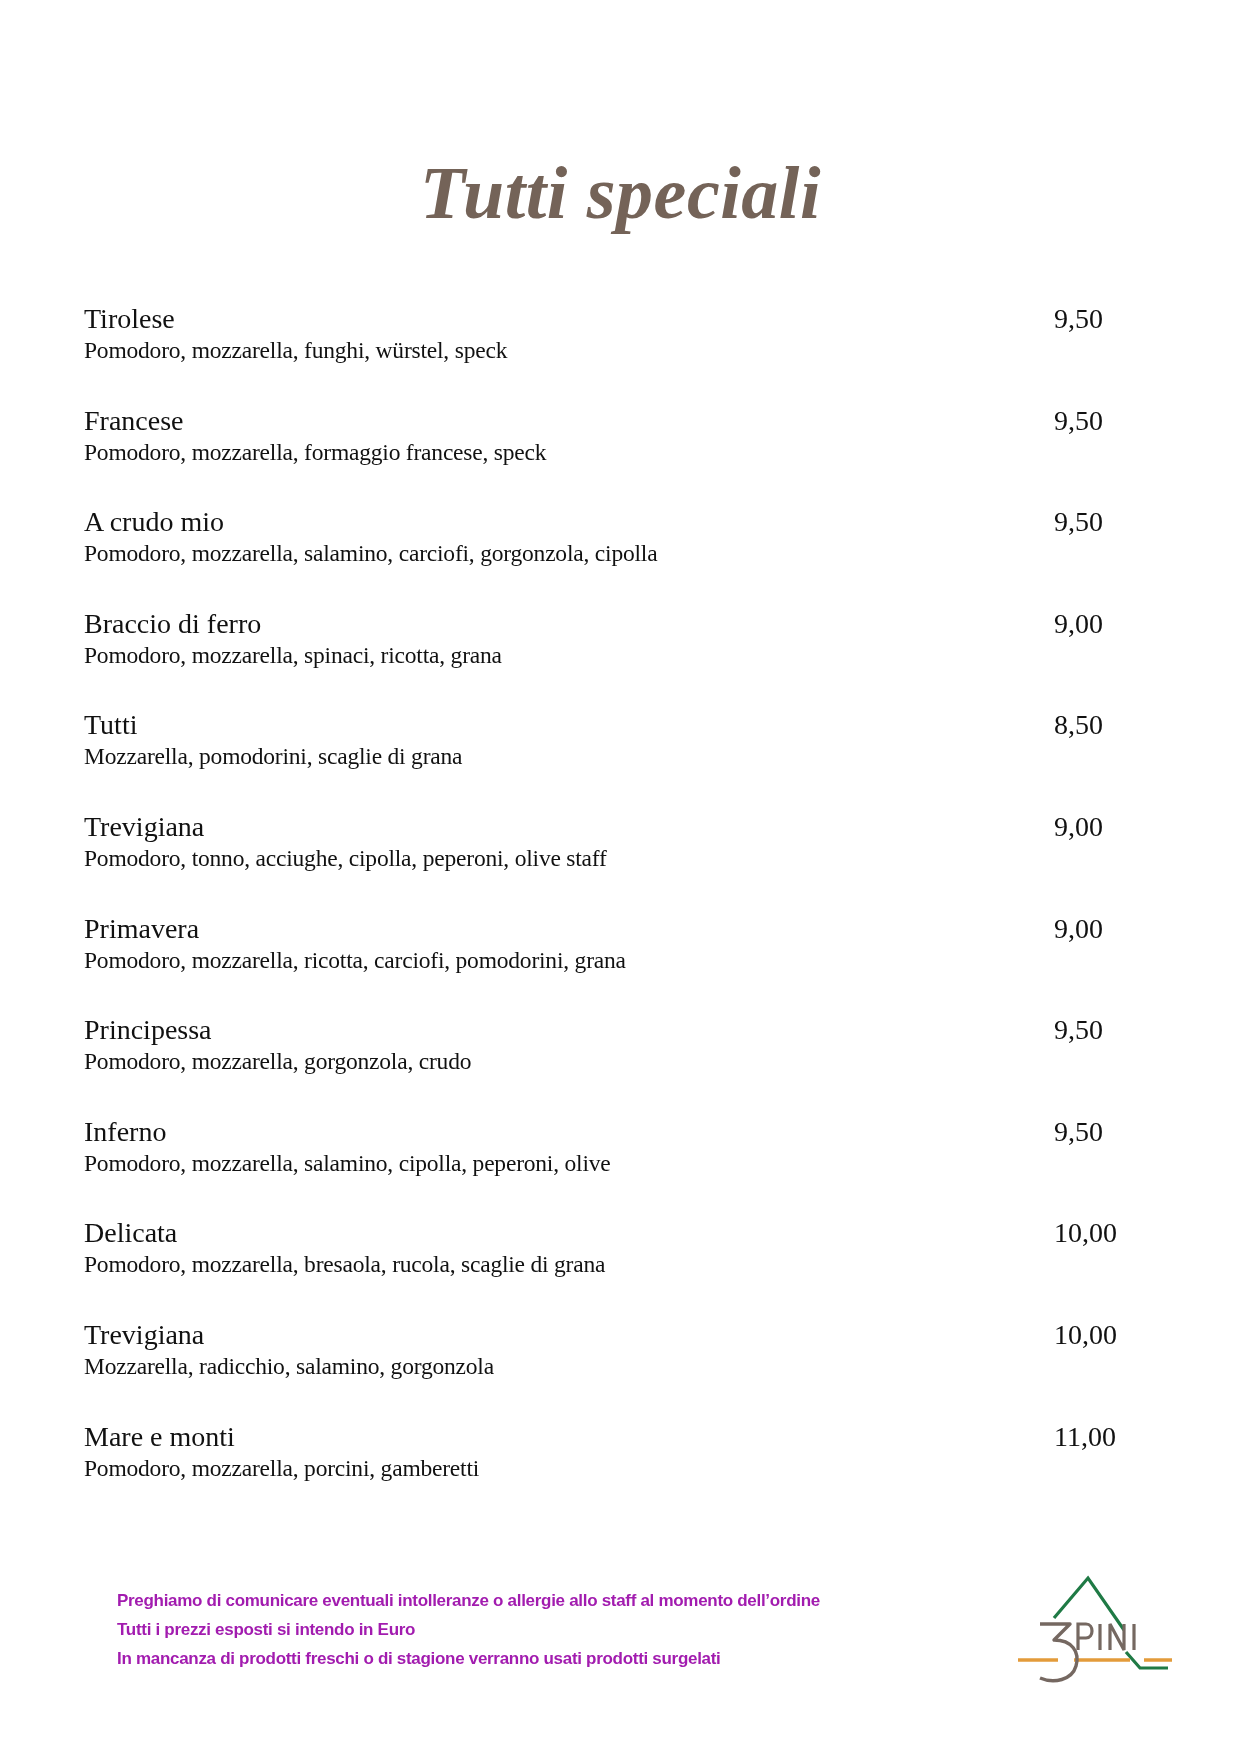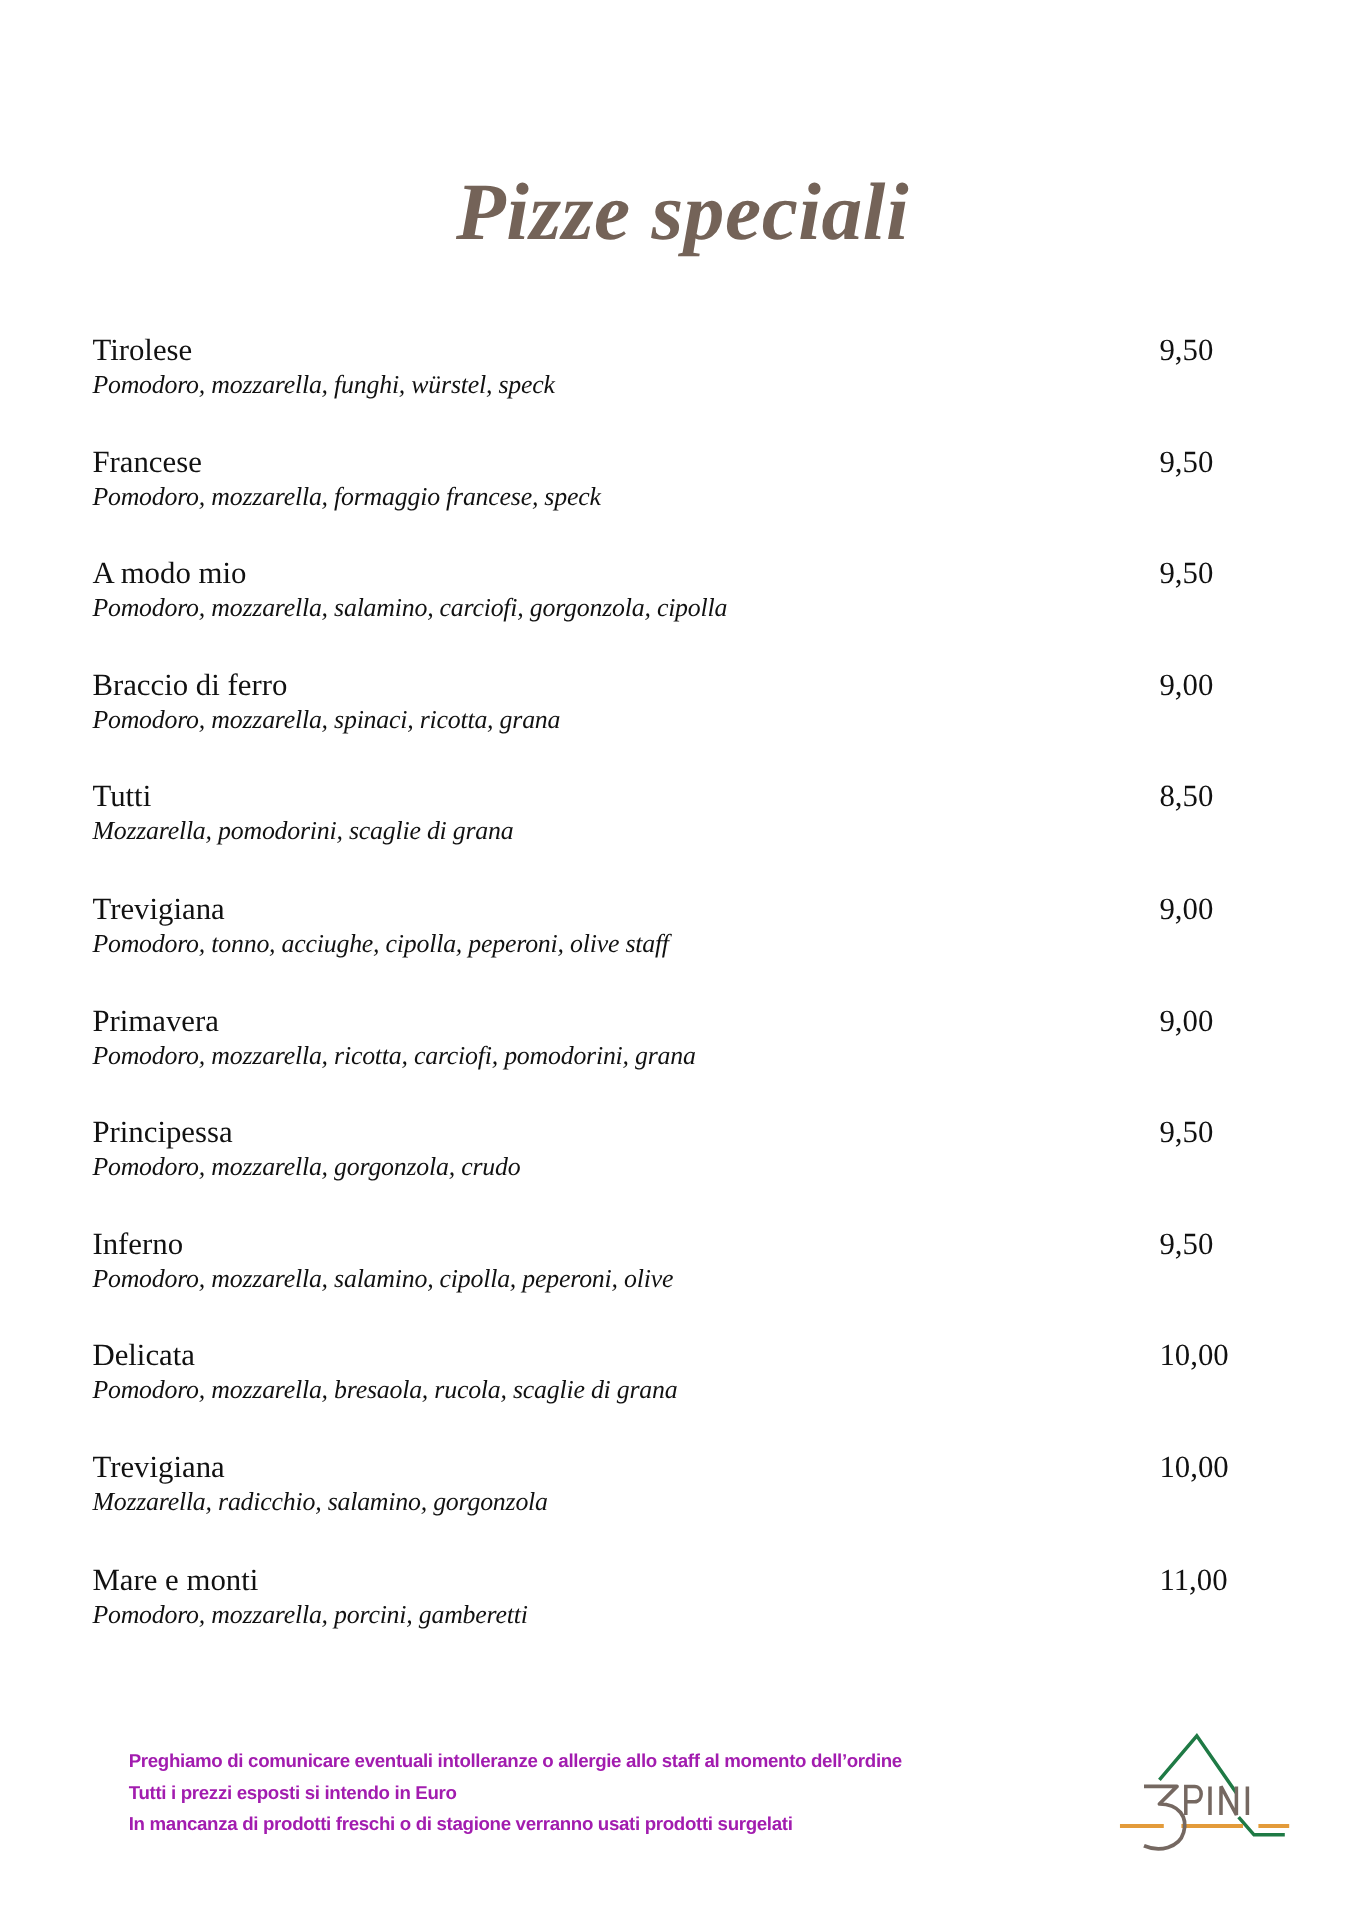--- a/index.html
+++ b/index.html
@@ -48,21 +48,20 @@
       line-height: 38px;
       color: #111111;
       white-space: nowrap;
     }
     .item-desc {
       position: absolute;
       left: 0;
       top: 34px;
       font-size: 23.5px;
       line-height: 32px;
-      font-style: italic;
       color: #111111;
       white-space: nowrap;
       letter-spacing: -0.2px;
     }
     .item-price {
       position: absolute;
       left: 970px;
       top: 0;
       font-size: 28px;
       line-height: 38px;
@@ -87,35 +86,35 @@
       position: absolute;
       left: 1018px;
       top: 1574px;
       width: 160px;
       height: 112px;
     }
   </style>
 </head>
 <body>
 
-<h1 class="page-title">Pizze speciali</h1>
+<h1 class="page-title">Tutti speciali</h1>
 
 <div class="menu-list">
   <div class="menu-item">
     <div class="item-name">Tirolese</div>
     <div class="item-desc">Pomodoro, mozzarella, funghi, würstel, speck</div>
     <div class="item-price">9,50</div>
   </div>
   <div class="menu-item">
     <div class="item-name">Francese</div>
     <div class="item-desc">Pomodoro, mozzarella, formaggio francese, speck</div>
     <div class="item-price">9,50</div>
   </div>
   <div class="menu-item">
-    <div class="item-name">A modo mio</div>
+    <div class="item-name">A crudo mio</div>
     <div class="item-desc">Pomodoro, mozzarella, salamino, carciofi, gorgonzola, cipolla</div>
     <div class="item-price">9,50</div>
   </div>
   <div class="menu-item">
     <div class="item-name">Braccio di ferro</div>
     <div class="item-desc">Pomodoro, mozzarella, spinaci, ricotta, grana</div>
     <div class="item-price">9,00</div>
   </div>
   <div class="menu-item">
     <div class="item-name">Tutti</div>

